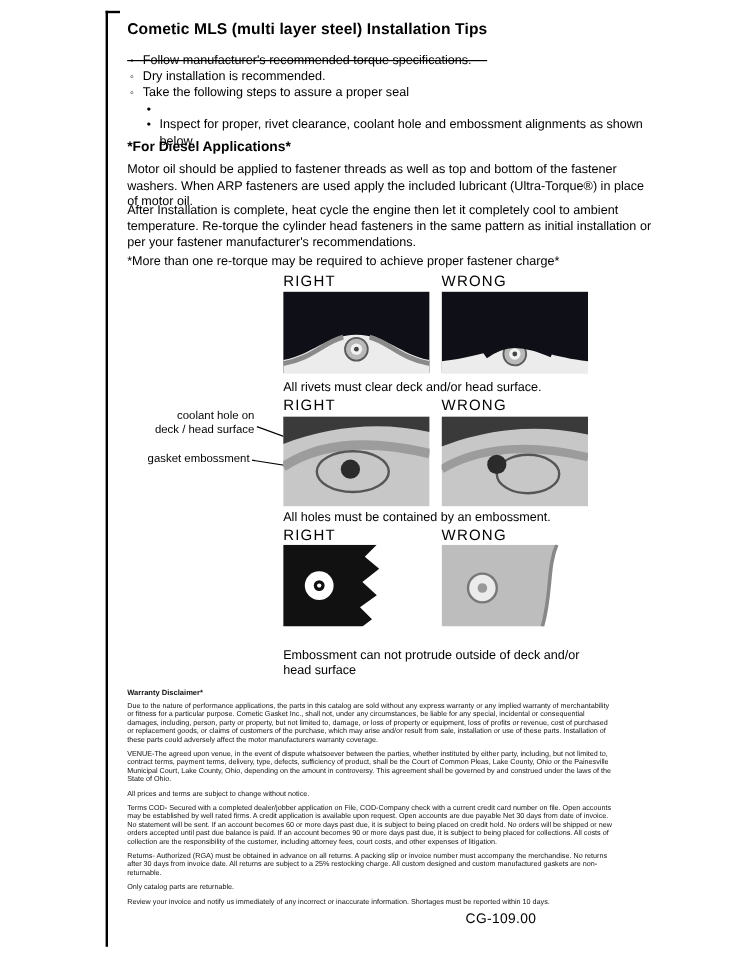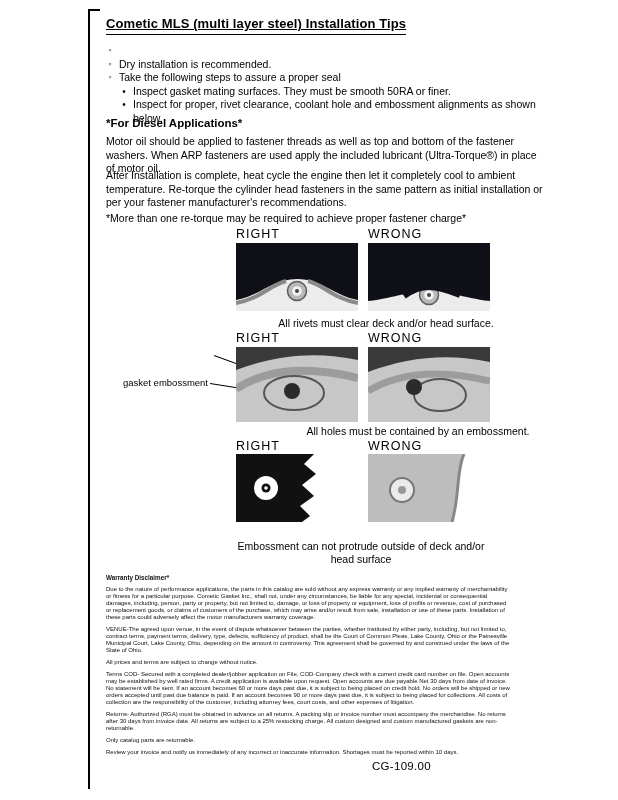--- a/index.html
+++ b/index.html
@@ -10,77 +10,76 @@
       color:#000;
     }
     .page { position:relative; width:618px; height:800px; background:#fff; overflow:hidden; }
 
     .left-rule  { position:absolute; left:88px; top:9px; width:2px; height:780px; background:#000; }
     .corner-tick{ position:absolute; left:88px; top:9px; width:12px; height:2px; background:#000; }
 
     .title {
       position:absolute; left:106px; top:16px;
       font-size:13px; font-weight:bold;
-      border-bottom:1.5px solid #000; padding-bottom:3px;
+      border-bottom:1.5px solid #000; padding-bottom:19px;
       letter-spacing:.1px;
-      text-decoration:underline;
     }
 
     .tips { position:absolute; left:106px; top:44px; width:452px; font-size:10.5px; }
     .bullet-row { display:flex; gap:5px; line-height:13.5px; }
     .bullet-row .marker { flex:none; width:8px; text-align:center; }
     .bullet-row .marker.open { font-size:9px; }
     .bullet-row.sub { padding-left:14px; }
     .bullet-row.sub .marker { font-size:10px; }
 
     .diesel-heading { position:absolute; left:106px; top:117px; font-size:11.5px; font-weight:bold; }
     .para { position:absolute; left:106px; width:438px; font-size:10.5px; line-height:13.5px; }
     .p1 { top:135px; }
     .p2 { top:169px; }
     .note { position:absolute; left:106px; top:212px; font-size:10.5px; }
 
     .fig-label { position:absolute; width:122px; font-size:12.5px; letter-spacing:1px; }
     .fig-img { position:absolute; width:122px; }
     .fig-img svg { display:block; width:100%; height:100%; }
-    .fig-caption { position:absolute; font-size:10.5px; line-height:13px;text-align:center; }
+    .fig-caption { position:absolute; font-size:10.5px; line-height:13px; }
 
     .callout { position:absolute; font-size:9.5px; line-height:11.5px; text-align:right; }
     .callout-line { position:absolute; height:1.3px; background:#000; transform-origin:left center; }
 
     .legal { position:absolute; left:106px; top:574px; width:406px; font-size:6px; line-height:7px; color:#111; }
     .legal .legal-heading { font-size:6.3px; font-weight:bold; margin-bottom:5px; }
     .legal p { margin-bottom:5px; }
 
-    .page-number { position:absolute; left:372px; top:760px; font-size:11.5px; letter-spacing:.3px; }
+    .page-number { position:absolute; left:388px; top:760px; font-size:11.5px; letter-spacing:.3px; }
   </style>
 </head>
 <body>
 
 <div class="page">
 
   <div class="corner-tick"></div>
   <div class="left-rule"></div>
 
   <h1 class="title">Cometic MLS (multi layer steel) Installation Tips</h1>
 
   <div class="tips">
     <div class="bullet-row">
       <span class="marker open">◦</span>
+      <span>Follow manufacturer's recommended torque specifications.</span>
     </div>
     <div class="bullet-row">
       <span class="marker open">◦</span>
       <span>Dry installation is recommended.</span>
     </div>
     <div class="bullet-row">
       <span class="marker open">◦</span>
       <span>Take the following steps to assure a proper seal</span>
     </div>
     <div class="bullet-row sub">
       <span class="marker">•</span>
-      <span>Inspect gasket mating surfaces.  They must be smooth 50RA or finer.</span>
     </div>
     <div class="bullet-row sub">
       <span class="marker">•</span>
       <span>Inspect for proper, rivet clearance, coolant hole and embossment alignments as shown below.</span>
     </div>
   </div>
 
   <h2 class="diesel-heading">*For Diesel Applications*</h2>
   <p class="para p1">Motor oil should be applied to fastener threads as well as top and bottom of the fastener washers. When ARP fasteners are used apply the included lubricant (Ultra-Torque®) in place of motor oil.</p>
   <p class="para p2">After Installation is complete, heat cycle the engine then let it completely cool to ambient temperature. Re-torque the cylinder head fasteners in the same pattern as initial installation or per your fastener manufacturer's recommendations.</p>
@@ -108,20 +107,24 @@
       <circle cx="61" cy="52" r="4.8" fill="#f2f2f2"></circle>
       <circle cx="61" cy="52" r="2" fill="#444"></circle>
       <path d="M36,53 C46,46 53,44 61,44 C72,44 82,48 92,52" stroke="#0f0f17" stroke-width="6" fill="none"></path>
     </svg>
   </div>
   <div class="fig-caption" style="left:236px; top:317px; width:300px;">All rivets must clear deck and/or head surface.</div>
 
   <div class="fig-label" style="left:236px; top:331px;">RIGHT</div>
   <div class="fig-label" style="left:368px; top:331px;">WRONG</div>
 
+  <div class="callout" style="left:112px; top:341px; width:100px;">
+    <span>coolant hole on</span><br>
+    <span>deck / head surface</span>
+  </div>
   <div class="callout" style="left:96px; top:377px; width:112px;">gasket embossment</div>
   <div class="callout-line" style="left:214px; top:355px; width:80px; transform:rotate(20deg);"></div>
   <div class="callout-line" style="left:210px; top:383px; width:56px; transform:rotate(9deg);"></div>
 
   <div class="fig-img" style="left:236px; top:347px; height:75px;">
     <svg viewBox="0 0 122 75" preserveAspectRatio="none">
       <rect width="122" height="75" fill="#c7c7c7"></rect>
       <path d="M0,0 L122,0 L122,13 C80,4 40,8 0,23 Z" fill="#3a3a3a"></path>
       <path d="M0,42 C30,22 72,19 122,31" stroke="#9c9c9c" stroke-width="8" fill="none"></path>
       <ellipse cx="58" cy="46" rx="30" ry="17" fill="none" stroke="#555" stroke-width="2"></ellipse>
@@ -130,21 +133,21 @@
   </div>
   <div class="fig-img" style="left:368px; top:347px; height:75px;">
     <svg viewBox="0 0 122 75" preserveAspectRatio="none">
       <rect width="122" height="75" fill="#c7c7c7"></rect>
       <path d="M0,0 L122,0 L122,15 C80,6 40,10 0,25 Z" fill="#3a3a3a"></path>
       <path d="M0,44 C30,26 72,22 122,34" stroke="#9c9c9c" stroke-width="7" fill="none"></path>
       <ellipse cx="72" cy="48" rx="26" ry="16" fill="none" stroke="#555" stroke-width="2"></ellipse>
       <circle cx="46" cy="40" r="8" fill="#2b2b2b"></circle>
     </svg>
   </div>
-  <div class="fig-caption" style="left:236px; top:425px; width:300px;margin-left:32px;">All holes must be contained by an embossment.</div>
+  <div class="fig-caption" style="left:236px; top:425px; width:300px;">All holes must be contained by an embossment.</div>
 
   <div class="fig-label" style="left:236px; top:439px;">RIGHT</div>
   <div class="fig-label" style="left:368px; top:439px;">WRONG</div>
 
   <div class="fig-img" style="left:236px; top:454px; height:68px;">
     <svg viewBox="0 0 122 68" preserveAspectRatio="none">
       <rect width="122" height="68" fill="#ffffff"></rect>
       <path d="M0,0 L78,0 L68,10 L80,20 L66,31 L78,42 L64,52 L74,62 L66,68 L0,68 Z" fill="#111111"></path>
       <circle cx="30" cy="34" r="12" fill="#ffffff"></circle>
       <circle cx="30" cy="34" r="4.5" fill="#111111"></circle>

